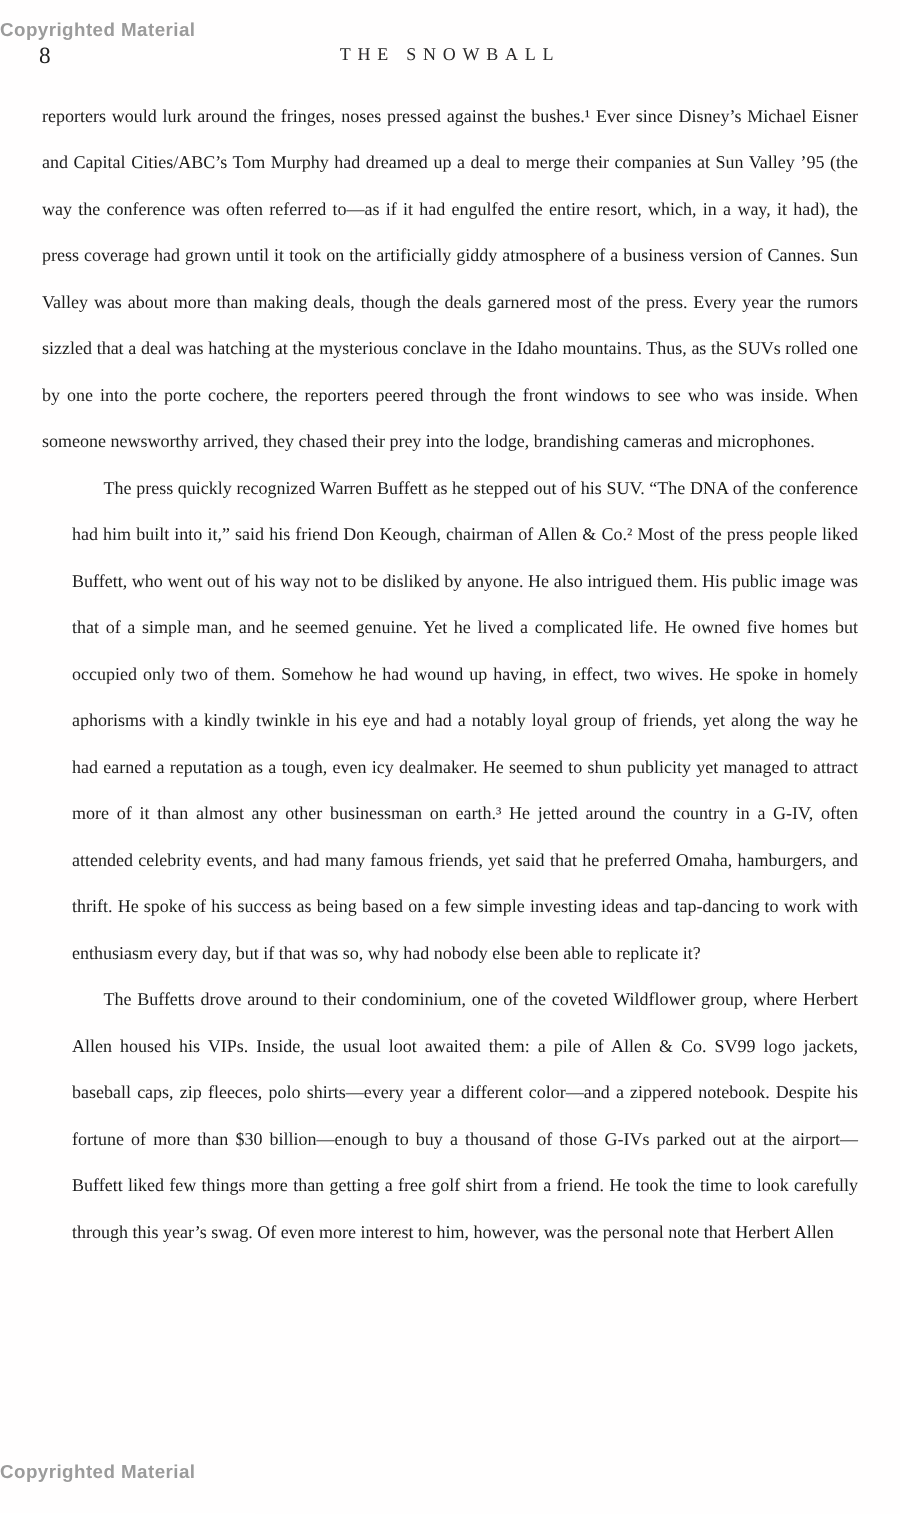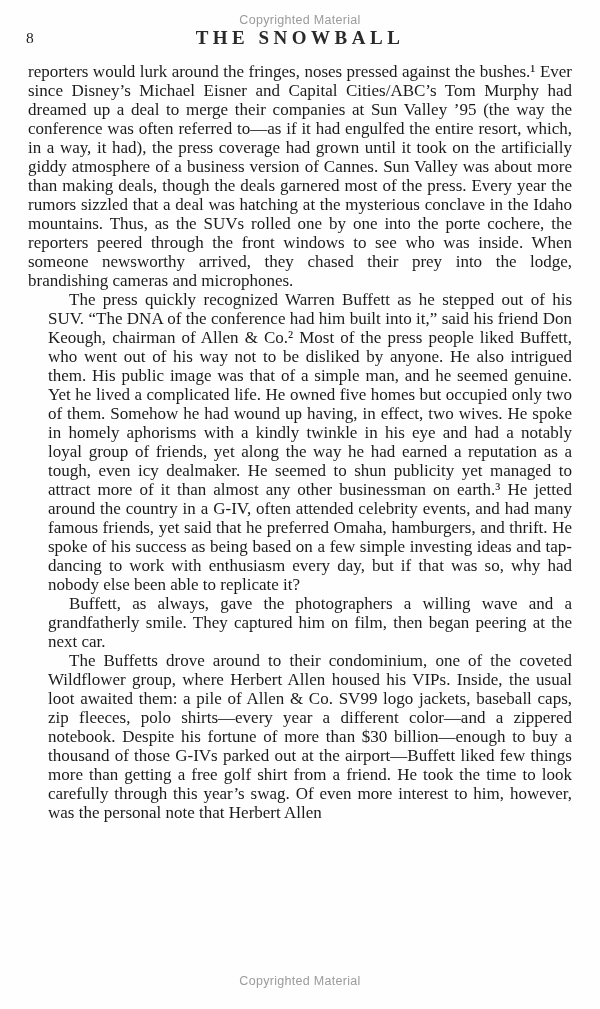--- a/index.html
+++ b/index.html
@@ -12,23 +12,22 @@
     width: 600px;
     height: 1009px;
     background: #fffefe;
     font-family: "Liberation Serif", serif;
     overflow: hidden;
   }
   .notice {
     position: absolute;
     left: 0;
     right: 0;
-    text-align: center;
     font-family: "Liberation Sans", sans-serif;
-    font-weight: normal;
+    font-weight: bold;
     font-size: 12.5px;
     letter-spacing: 0.3px;
     color: #9b9b9b;
   }
   .notice.top { top: 13px; }
   .notice.bottom { top: 974px; }
   .running-head {
     position: absolute;
     top: 27px;
     left: 28px;
@@ -37,53 +36,52 @@
     height: 20px;
   }
   .pagenum {
     position: absolute;
     left: -2px;
     top: 2px;
     font-size: 15.5px;
     color: #222222;
   }
   .book-title {
-    font-size: 19px;
-    font-weight: bold;
+    font-size: 12px;
+    font-weight: normal;
     letter-spacing: 4.5px;
     color: #2a2a2a;
     white-space: nowrap;
   }
   .body-text {
     position: absolute;
     top: 62px;
     left: 28px;
     width: 544px;
     text-align: justify;
-    font-size: 17px;
-    line-height: 19px;
+    font-size: 12px;
+    line-height: 31px;
     color: #1b1b1b;
   }
   .para { margin: 0; padding: 0; }
   .para.indent { text-indent: 21px; margin-left: 20px; }
 </style>
 </head>
 <body>
 
 <div class="page">
 
   <div class="notice top">Copyrighted Material</div>
 
   <div class="running-head">
     <span class="pagenum">8</span>
     <span class="book-title">THE SNOWBALL</span>
   </div>
 
   <div class="body-text">
     <p class="para">reporters would lurk around the fringes, noses pressed against the bushes.¹ Ever since Disney’s Michael Eisner and Capital Cities/ABC’s Tom Murphy had dreamed up a deal to merge their companies at Sun Valley ’95 (the way the conference was often referred to—as if it had engulfed the entire resort, which, in a way, it had), the press coverage had grown until it took on the artificially giddy atmosphere of a business version of Cannes. Sun Valley was about more than making deals, though the deals garnered most of the press. Every year the rumors sizzled that a deal was hatching at the mysterious conclave in the Idaho mountains. Thus, as the SUVs rolled one by one into the porte cochere, the reporters peered through the front windows to see who was inside. When someone newsworthy arrived, they chased their prey into the lodge, brandishing cameras and microphones.</p>
     <p class="para indent">The press quickly recognized Warren Buffett as he stepped out of his SUV. “The DNA of the conference had him built into it,” said his friend Don Keough, chairman of Allen &amp; Co.² Most of the press people liked Buffett, who went out of his way not to be disliked by anyone. He also intrigued them. His public image was that of a simple man, and he seemed genuine. Yet he lived a complicated life. He owned five homes but occupied only two of them. Somehow he had wound up having, in effect, two wives. He spoke in homely aphorisms with a kindly twinkle in his eye and had a notably loyal group of friends, yet along the way he had earned a reputation as a tough, even icy dealmaker. He seemed to shun publicity yet managed to attract more of it than almost any other businessman on earth.³ He jetted around the country in a G-IV, often attended celebrity events, and had many famous friends, yet said that he preferred Omaha, hamburgers, and thrift. He spoke of his success as being based on a few simple investing ideas and tap-dancing to work with enthusiasm every day, but if that was so, why had nobody else been able to replicate it?</p>
-    <p class="para indent">Buffett, as always, gave the photographers a willing wave and a grandfatherly smile. They captured him on film, then began peering at the next car.</p>
     <p class="para indent">The Buffetts drove around to their condominium, one of the coveted Wildflower group, where Herbert Allen housed his VIPs. Inside, the usual loot awaited them: a pile of Allen &amp; Co. SV99 logo jackets, baseball caps, zip fleeces, polo shirts—every year a different color—and a zippered notebook. Despite his fortune of more than $30 billion—enough to buy a thousand of those G-IVs parked out at the airport—Buffett liked few things more than getting a free golf shirt from a friend. He took the time to look carefully through this year’s swag. Of even more interest to him, however, was the personal note that Herbert Allen</p>
   </div>
 
   <div class="notice bottom">Copyrighted Material</div>
 
 </div>
 
 </body></html>

